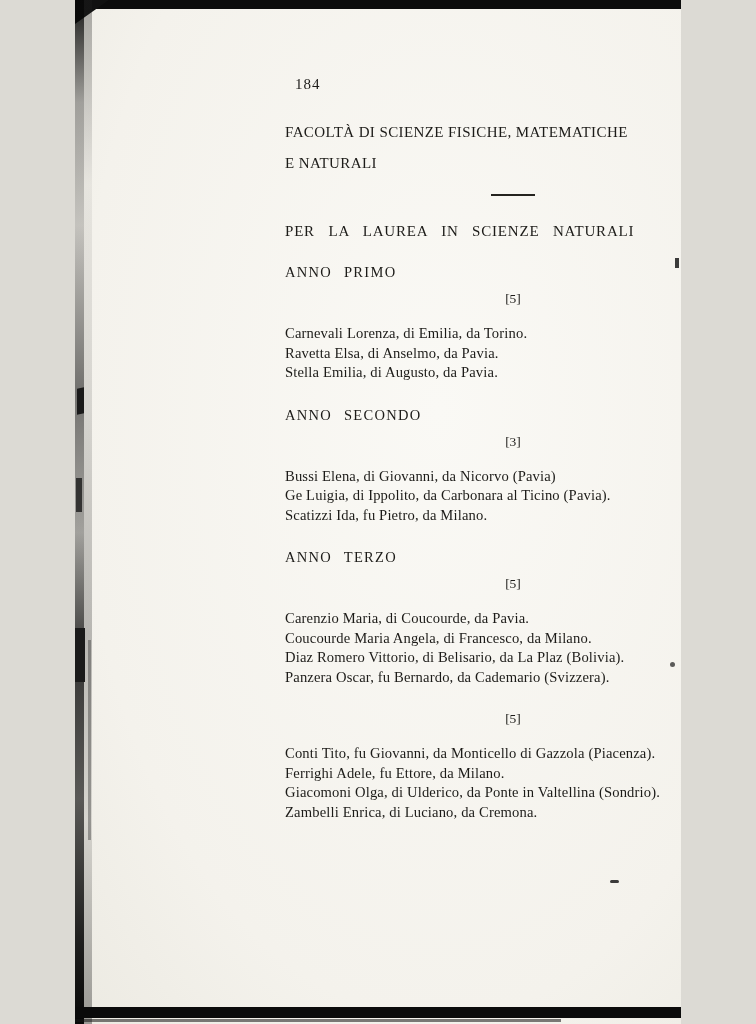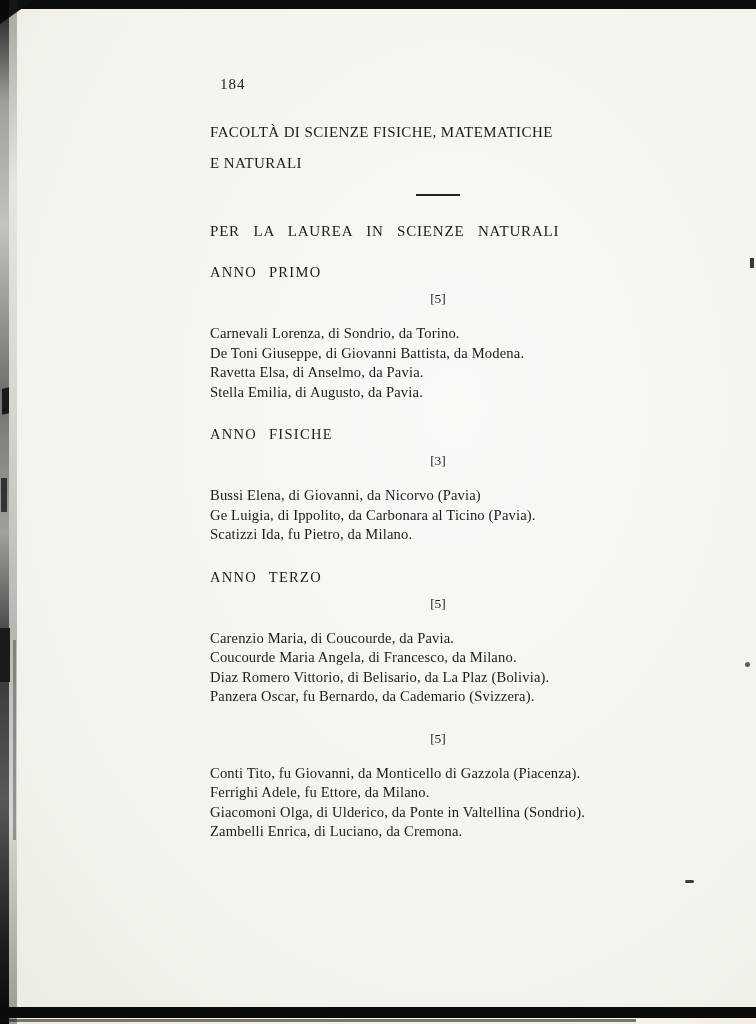--- a/index.html
+++ b/index.html
@@ -3,21 +3,21 @@
 <meta charset="utf-8">
 <style>
   html, body {
     margin: 0;
     padding: 0;
     background: #dcdad4;
     font-family: "Liberation Serif", "DejaVu Serif", serif;
   }
   .page {
     position: relative;
-    width: 756px;
+    width: 606px;
     height: 1024px;
     margin: 0 auto;
     background:
       radial-gradient(ellipse at 60% 40%, #faf9f5 0%, #f4f2ec 70%, #eceae2 100%);
     overflow: hidden;
     color: #1c1b18;
   }
 
   
   .top-bar {
@@ -140,29 +140,28 @@
     </h1>
 
     <div class="rule"></div>
 
     <div class="subtitle">PER LA LAUREA IN SCIENZE NATURALI</div>
 
     <div class="section">
       <div class="section-heading">ANNO PRIMO</div>
       <div class="section-count">[5]</div>
       <div class="entries">
-        <div class="entry">Carnevali Lorenza, di Sondrio, da Torino.</div>
-        <div class="entry">De Toni Giuseppe, di Giovanni Battista, da Modena.</div>
+        <div class="entry">Carnevali Lorenza, di Emilia, da Torino.</div>
         <div class="entry">Ravetta Elsa, di Anselmo, da Pavia.</div>
         <div class="entry">Stella Emilia, di Augusto, da Pavia.</div>
       </div>
     </div>
 
     <div class="section">
-      <div class="section-heading">ANNO FISICHE</div>
+      <div class="section-heading">ANNO SECONDO</div>
       <div class="section-count">[3]</div>
       <div class="entries">
         <div class="entry">Bussi Elena, di Giovanni, da Nicorvo (Pavia)</div>
         <div class="entry">Ge Luigia, di Ippolito, da Carbonara al Ticino (Pavia).</div>
         <div class="entry">Scatizzi Ida, fu Pietro, da Milano.</div>
       </div>
     </div>
 
     <div class="section">
       <div class="section-heading">ANNO TERZO</div>

